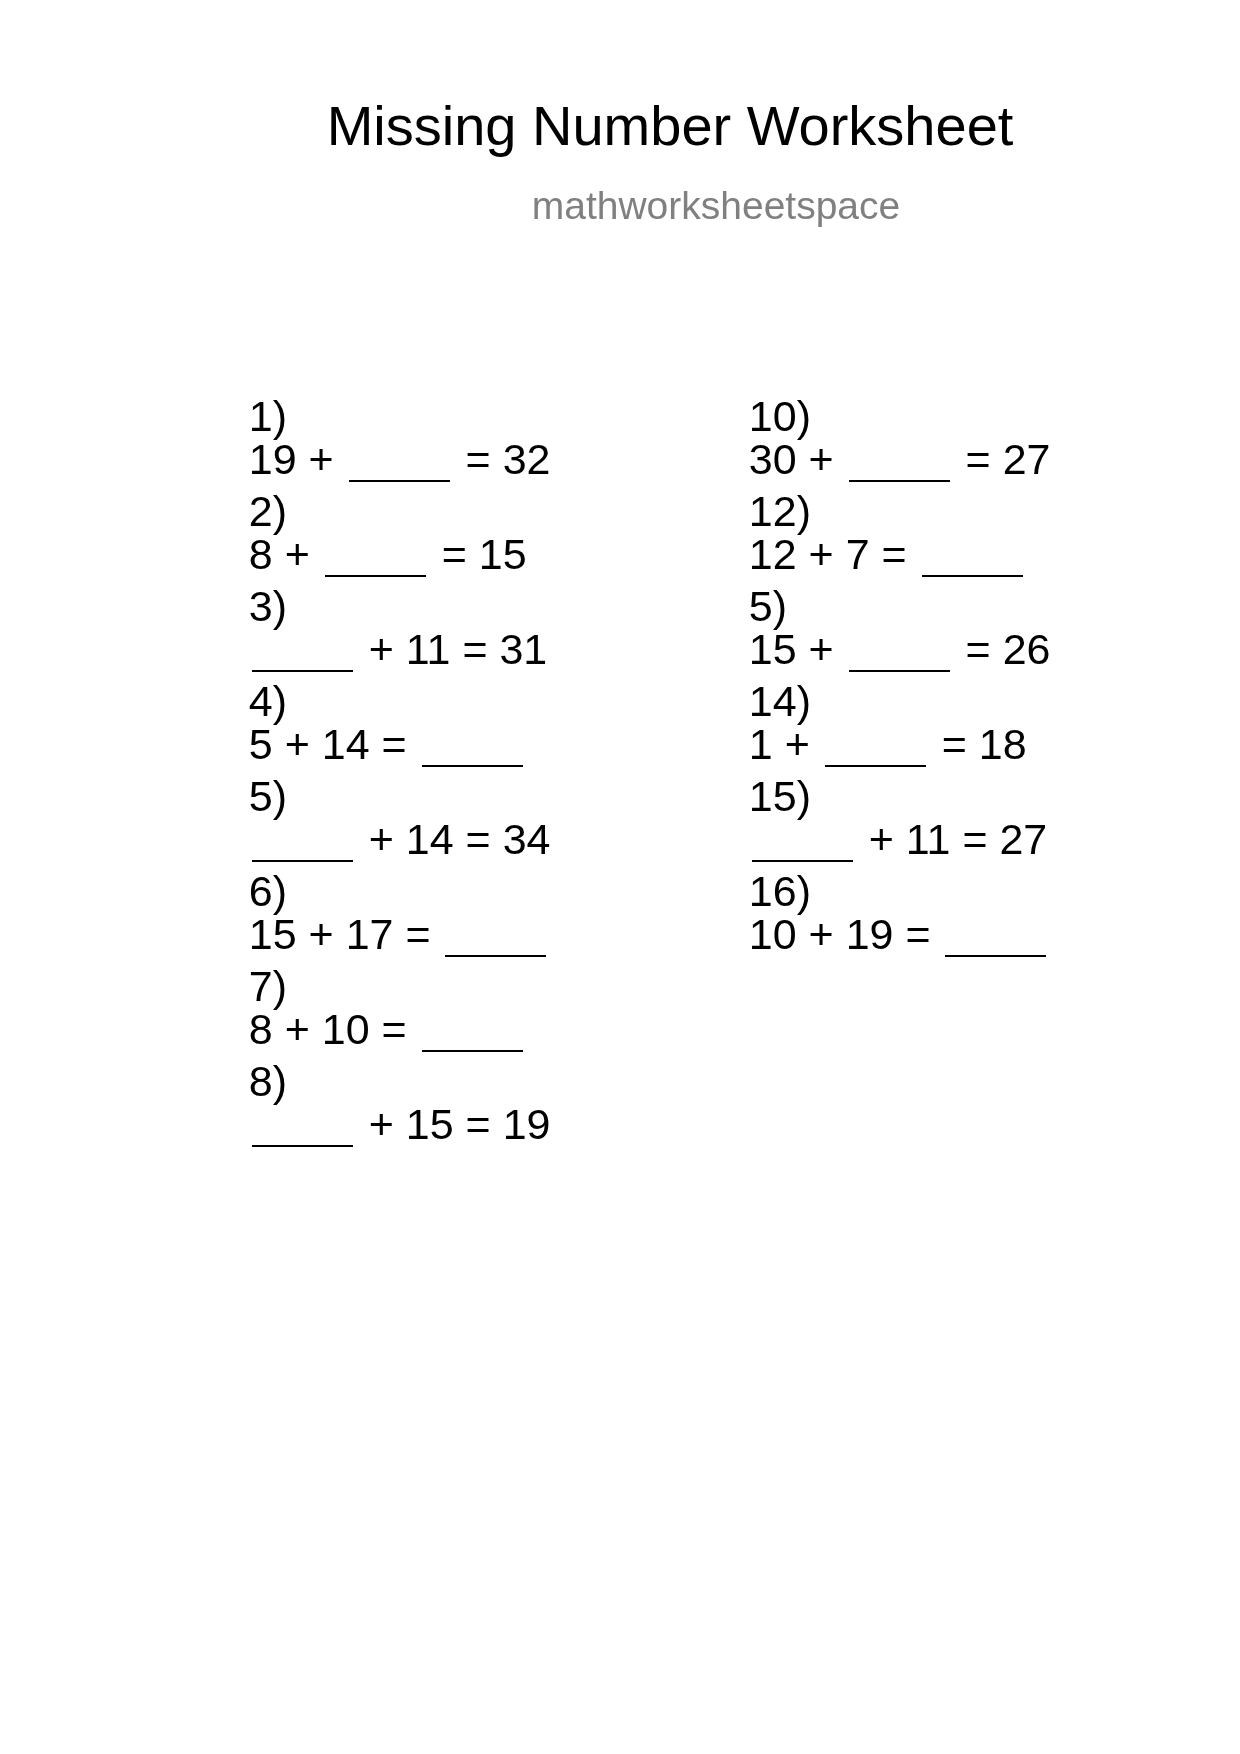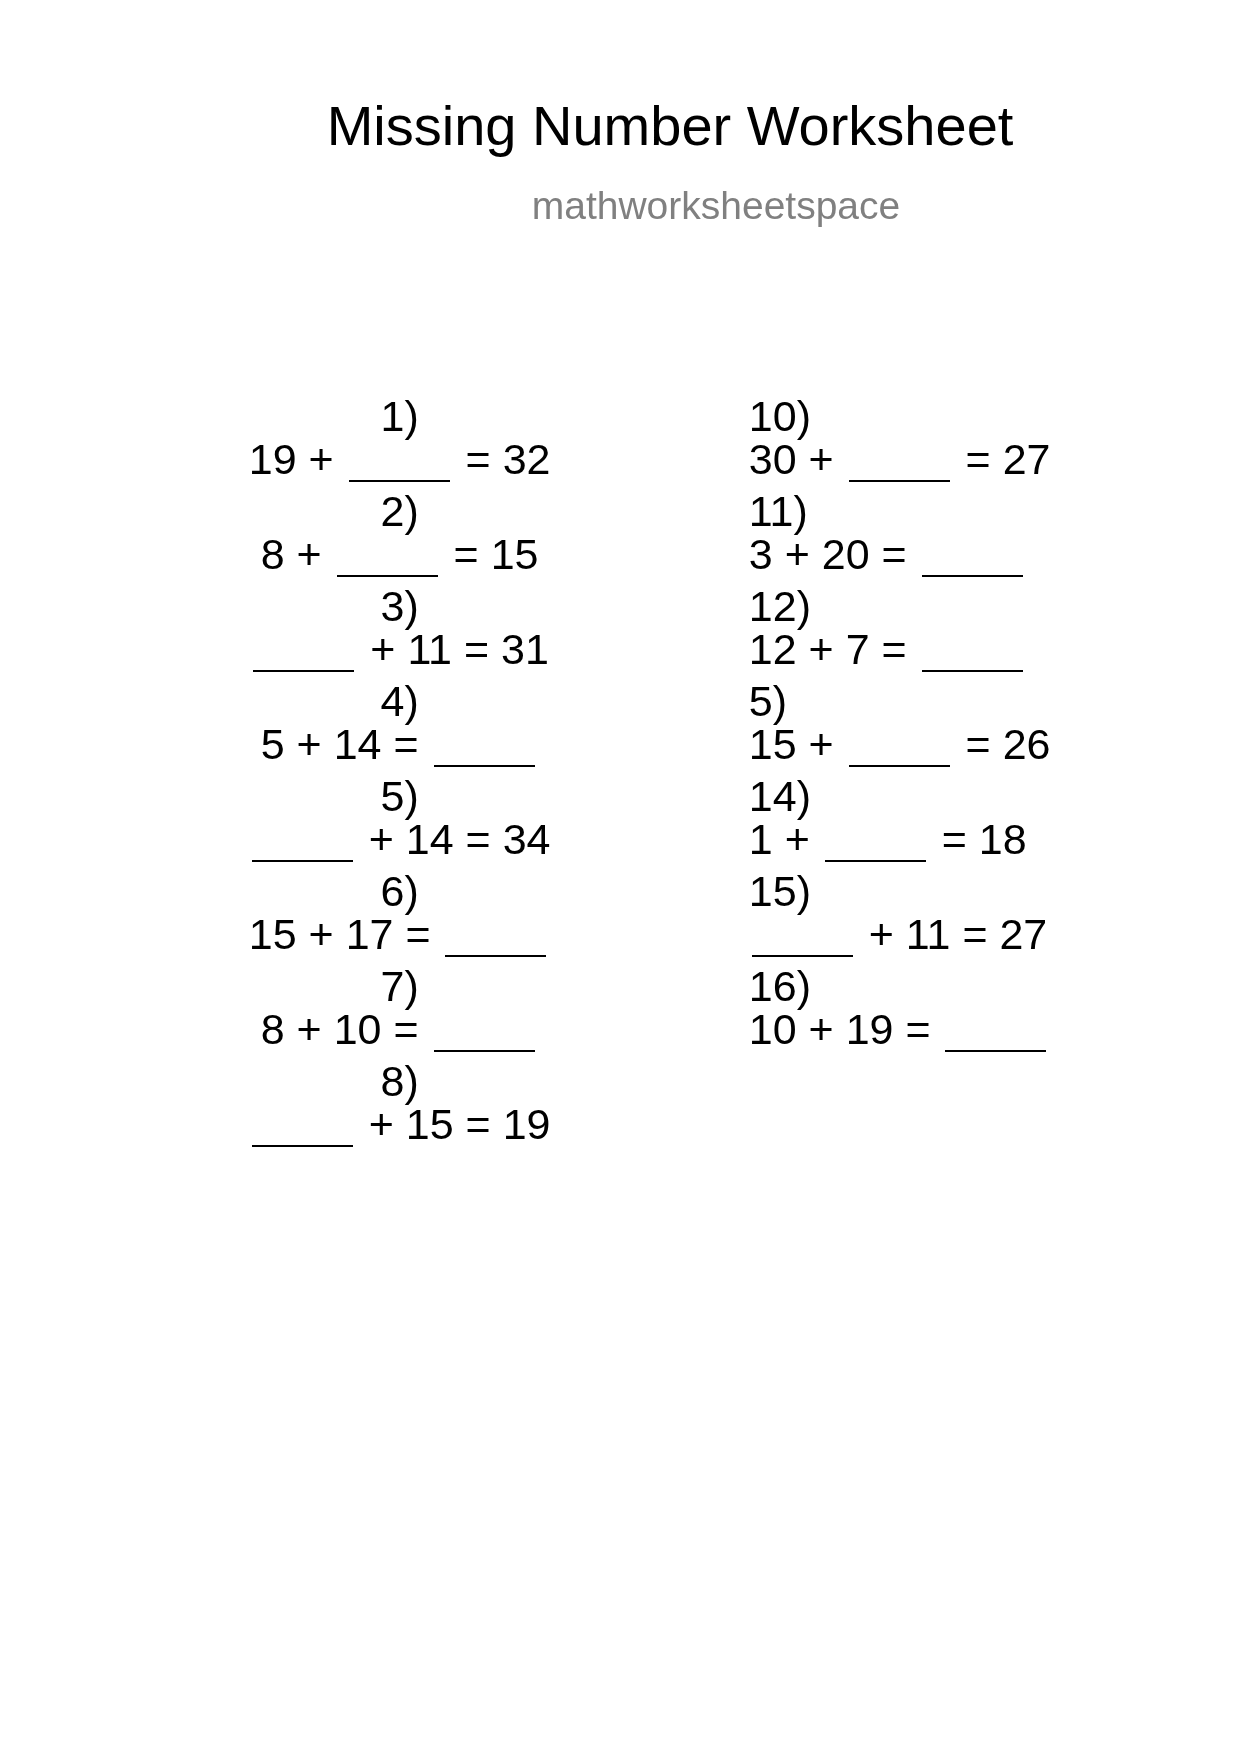--- a/index.html
+++ b/index.html
@@ -34,21 +34,21 @@
       width: 1432px;
       text-align: center;
       font-size: 39px;
       line-height: 1;
       color: #808080;
     }
     .col {
       position: absolute;
       top: 352px;
     }
-    .col.left  { left: 201px; text-align: center; }
+    .col.left  { left: 201px; }
     .col.right { left: 701px; }
     .problem {
       height: 95px;
       font-size: 43px;
       line-height: 1;
       white-space: pre;
       position: relative;
     }
     .problem .seg {
       display: inline;
@@ -102,24 +102,20 @@
     <span class="seg"></span><span class="blank"></span><span class="seg"> + 15 = 19</span>
   </div>
 </div>
 
 <div class="col right">
   <div class="problem">
     <span class="seg">10)</span>
     <span class="seg">30 + </span><span class="blank"></span><span class="seg"> = 27</span>
   </div>
   <div class="problem">
-    <span class="seg">11)</span>
-    <span class="seg">3 + 20 = </span><span class="blank"></span><span class="seg"></span>
-  </div>
-  <div class="problem">
     <span class="seg">12)</span>
     <span class="seg">12 + 7 = </span><span class="blank"></span><span class="seg"></span>
   </div>
   <div class="problem">
     <span class="seg">5)</span>
     <span class="seg">15 + </span><span class="blank"></span><span class="seg"> = 26</span>
   </div>
   <div class="problem">
     <span class="seg">14)</span>
     <span class="seg">1 + </span><span class="blank"></span><span class="seg"> = 18</span>

